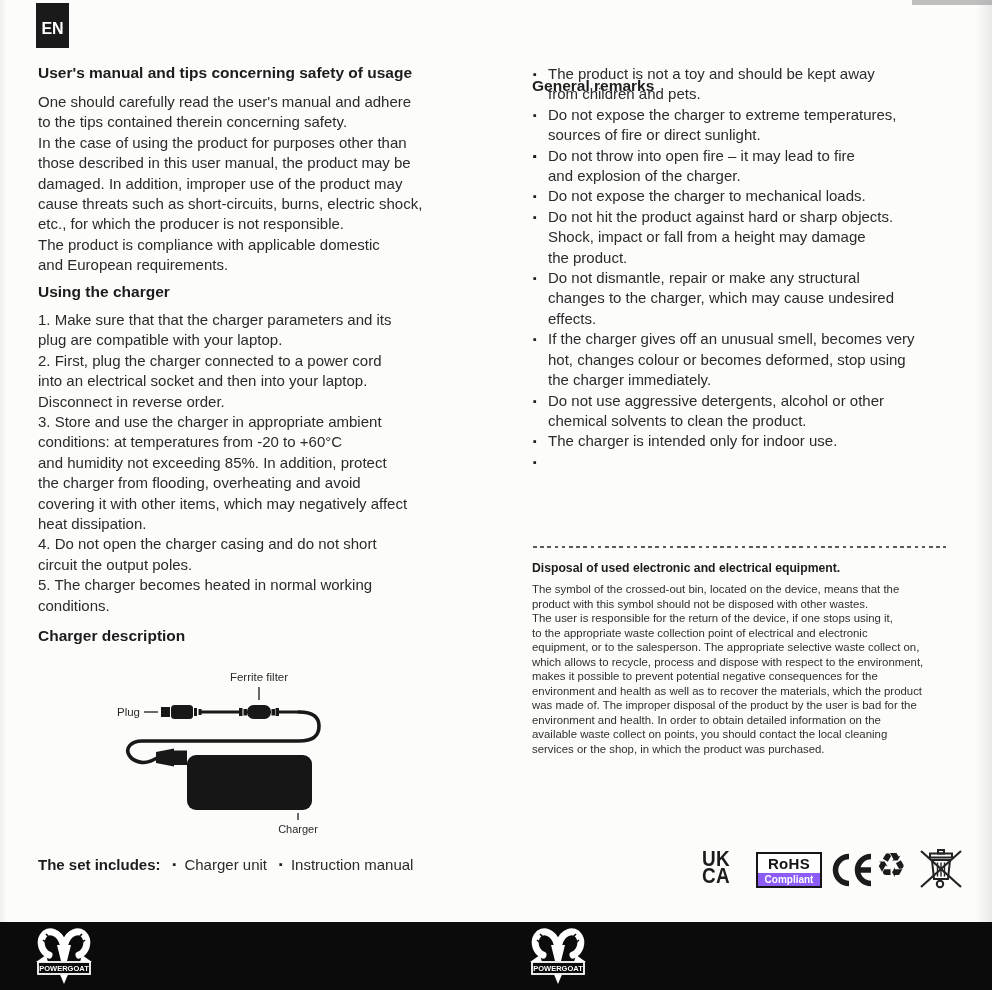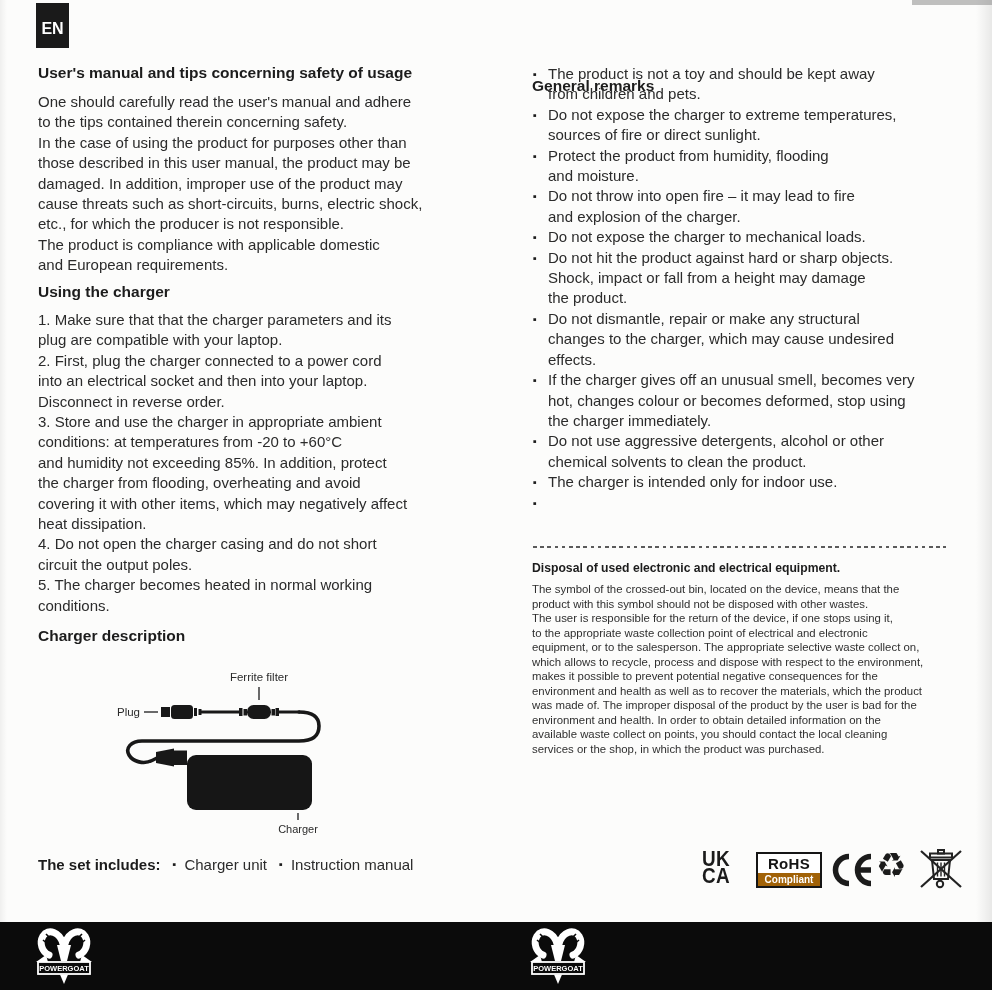--- a/index.html
+++ b/index.html
@@ -37,21 +37,21 @@
   .dashes{position:absolute;left:533px;top:546px;width:413px;height:2px;
     background:repeating-linear-gradient(90deg,#5b5b5b 0 3.5px,transparent 3.5px 7.2px);}
   #disposal-title{position:absolute;left:532px;top:561px;font-size:12.2px;font-weight:bold;color:#1c1c1c;white-space:pre;}
   #disposal-para{position:absolute;left:532px;top:582px;font-size:11.4px;line-height:14.5px;white-space:pre;color:#2f2f2f;}
 
   
   .ukca{position:absolute;left:702px;top:851px;font-weight:bold;font-size:22px;line-height:16.5px;
     color:#1b1b1b;transform:scaleX(0.86);transform-origin:left top;letter-spacing:0.5px;}
   .rohs{position:absolute;left:756px;top:852px;width:62px;border:2.5px solid #151515;background:#ffffff;}
   .rohs-top{font-size:15px;font-weight:bold;text-align:center;height:19px;line-height:19px;color:#151515;letter-spacing:0.3px;}
-  .rohs-bottom{background:#a16207;color:#ffffff;font-size:10px;font-weight:bold;text-align:center;height:13px;line-height:13px;}
+  .rohs-bottom{background:#8b5cf6;color:#ffffff;font-size:10px;font-weight:bold;text-align:center;height:13px;line-height:13px;}
   .ce-mark{position:absolute;left:830px;top:853px;}
   .recycle{position:absolute;left:876px;top:845px;font-size:34px;line-height:40px;color:#1b1b1b;}
   .bin-mark{position:absolute;left:920px;top:847px;}
 
   
   .footer{position:absolute;left:0;top:922px;width:992px;height:68px;background:#0b0b0b;}
   .goat{position:absolute;top:3px;}
   .goat-1{left:33px;}
   .goat-2{left:527px;}
 </style>
@@ -130,22 +130,21 @@
 
   <div id="set-includes"><span class="si-label">The set includes:</span><span class="blt2">▪</span><span>Charger unit</span><span class="blt2">▪</span><span>Instruction manual</span></div>
 
   <div class="h" id="general-title">General remarks</div>
 
   <ul id="general-list">
     <li class="gl-item"><span class="blt">▪</span><span>The product is not a toy and should be kept away
 from children and pets.</span></li>
     <li class="gl-item"><span class="blt">▪</span><span>Do not expose the charger to extreme temperatures,
 sources of fire or direct sunlight.</span></li>
-    <li class="gl-item"><span class="blt">▪</span><span>Protect the product from humidity, flooding
-and moisture.</span></li>
+    <li class="gl-item"><span class="blt">▪</span></li>
     <li class="gl-item"><span class="blt">▪</span><span>Do not throw into open fire – it may lead to fire
 and explosion of the charger.</span></li>
     <li class="gl-item"><span class="blt">▪</span><span>Do not expose the charger to mechanical loads.</span></li>
     <li class="gl-item"><span class="blt">▪</span><span>Do not hit the product against hard or sharp objects.
 Shock, impact or fall from a height may damage
 the product.</span></li>
     <li class="gl-item"><span class="blt">▪</span><span>Do not dismantle, repair or make any structural
 changes to the charger, which may cause undesired
 effects.</span></li>
     <li class="gl-item"><span class="blt">▪</span><span>If the charger gives off an unusual smell, becomes very

